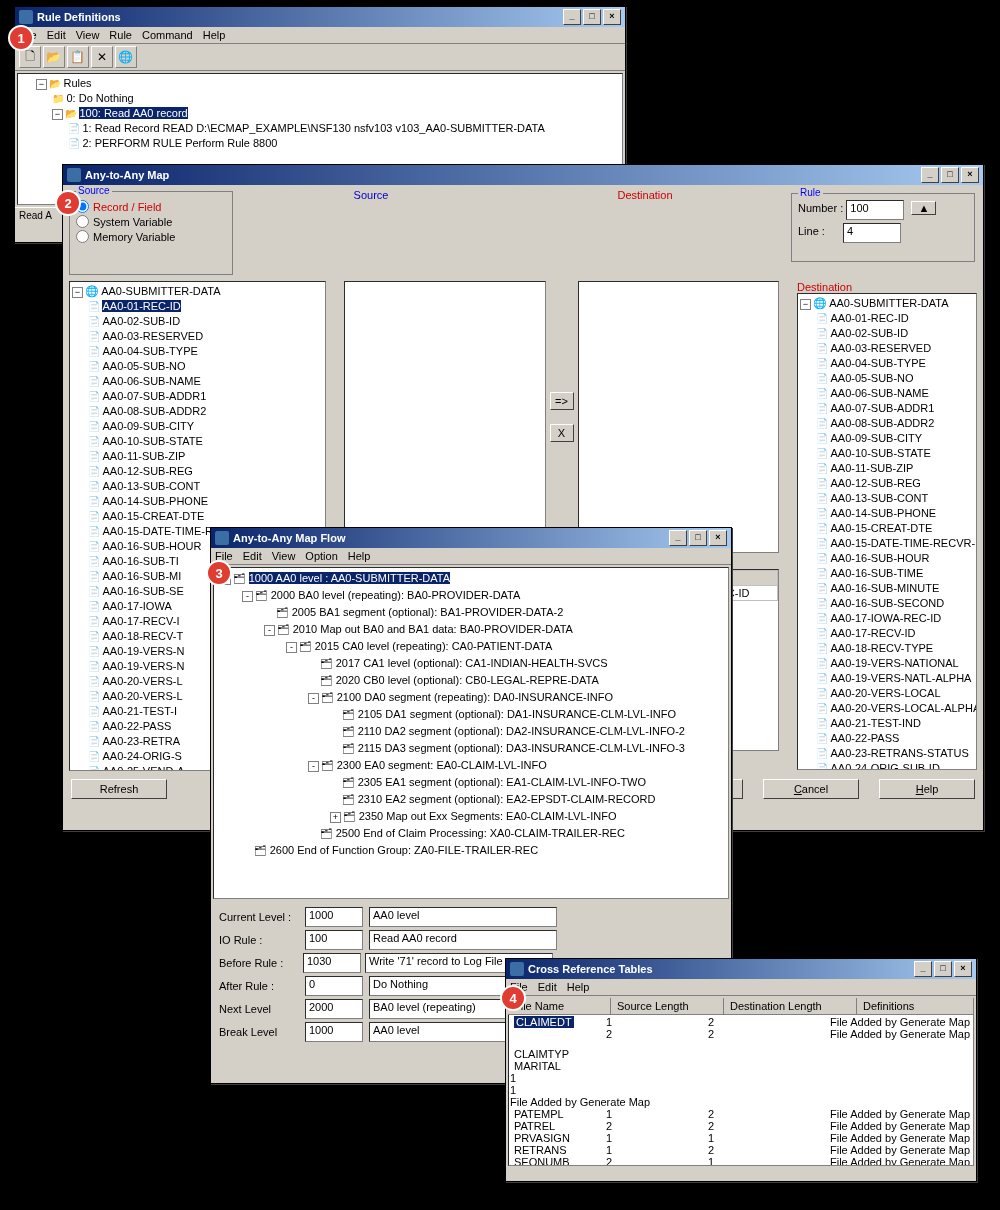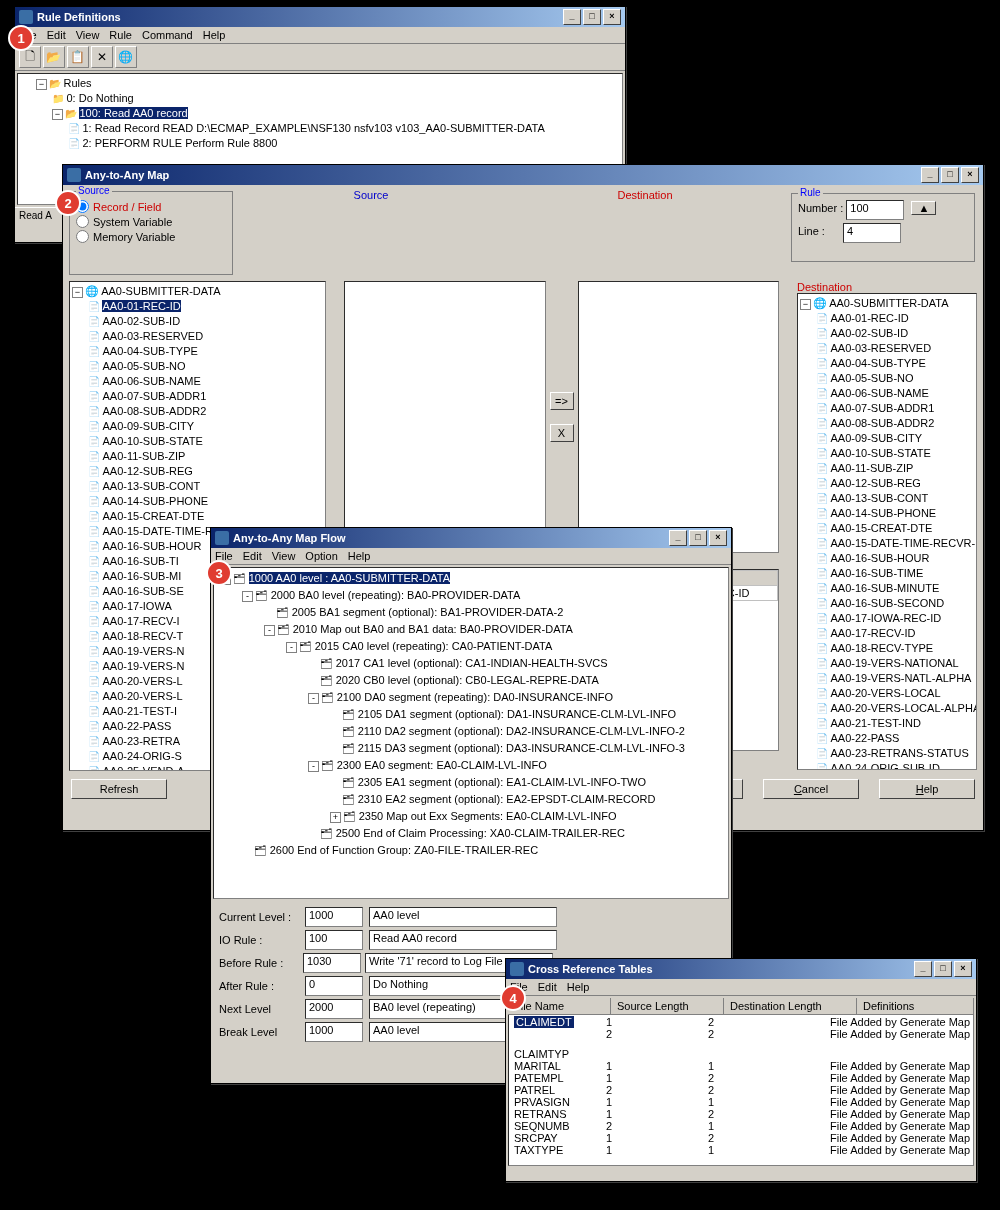--- a/index.html
+++ b/index.html
@@ -424,21 +424,21 @@
             <div style="width:102px;">1</div>
             <div style="width:122px;">2</div>
             <div style="flex:1;">File Added by Generate Map</div>
           </div>
           <div style="display: flex;">
             <div style="width:92px; padding-left:4px;margin-top:20px;">CLAIMTYP</div>
             <div style="width:102px;">2</div>
             <div style="width:122px;">2</div>
             <div style="flex:1;">File Added by Generate Map</div>
           </div>
-          <div style="display: flex;">
+          <div style="display: flex; flex-direction: column;">
             <div style="width:92px; padding-left:4px;">MARITAL</div>
             <div style="width:102px;">1</div>
             <div style="width:122px;">1</div>
             <div style="flex:1;">File Added by Generate Map</div>
           </div>
           <div style="display: flex;">
             <div style="width:92px; padding-left:4px;">PATEMPL</div>
             <div style="width:102px;">1</div>
             <div style="width:122px;">2</div>
             <div style="flex:1;">File Added by Generate Map</div>

